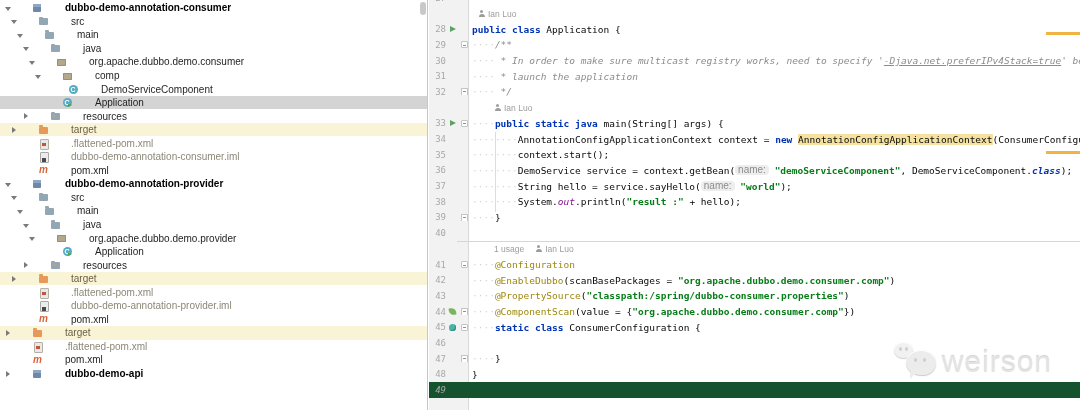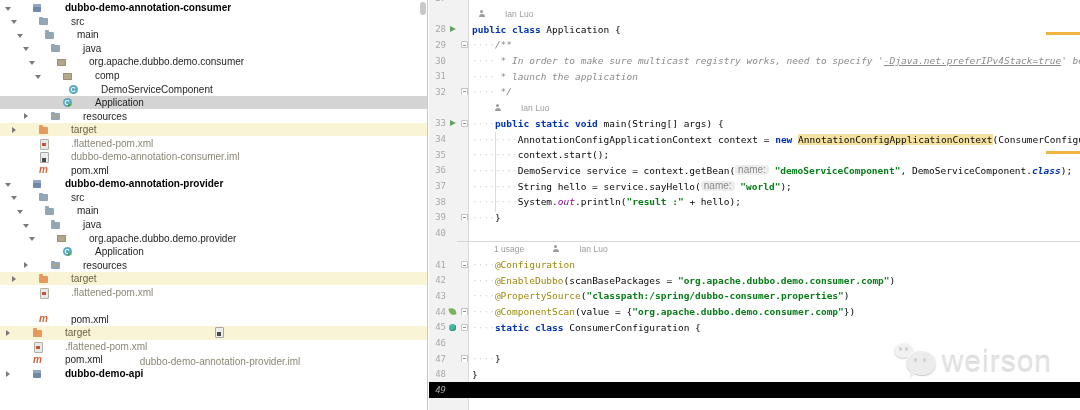--- a/index.html
+++ b/index.html
@@ -32,21 +32,21 @@
   .ico.iml::before { content:""; position:absolute; left:2px; top:0.5px; width:7px; height:9px; background:#ececec; border:1px solid #a8a8a8; border-radius:1px; }
   .ico.iml::after { content:""; position:absolute; left:4px; top:6px; width:4px; height:4px; background:#4a4a4a; }
   .ico.maven::before { content:"m"; position:absolute; left:1px; top:-1px; color:#d9643a; font-size:10px; font-weight:bold; font-style:italic; }
   #tree-scrollthumb { position:absolute; left:420px; top:2px; width:6px; height:13px; background:#c9c9c9; border-radius:3px; }
 
   
   #editor { position:absolute; left:429px; top:0; width:651px; height:410px; background:#fff; overflow:hidden; }
   #gutter-bg { position:absolute; left:0; top:0; width:40px; height:410px; background:#f2f2f2; border-right:1px solid #d9d9d9; }
   #lines { position:absolute; left:0; top:-10px; width:100%; }
   .e-row { position:relative; display:flex; height:15.7px; align-items:center; font-family:"DejaVu Sans Mono",monospace; font-size:9.5px; color:#080808; white-space:pre; }
-  .e-row.current { background:#000000;font-style:italic; }
+  .e-row.current { background:#14532d;font-style:italic; }
   .gut { flex:0 0 40px; display:flex; height:100%; align-items:center; }
   .num { flex:0 0 17px; text-align:right; font-size:9px; color:#a9a9a9; font-family:"DejaVu Sans Mono",monospace; }
   .mark { flex:0 0 13px; display:flex; justify-content:center; align-items:center; height:100%; }
   .foldc { flex:0 0 10px; display:flex; justify-content:center; align-items:center; height:100%; }
   .run-icon { width:0; height:0; border-left:6px solid #5da263; border-top:3.5px solid transparent; border-bottom:3.5px solid transparent; }
   .bean-icon { width:7px; height:7px; background:#7ab55a; border-radius:0 70% 10% 70%; transform:rotate(-10deg); }
   .bean2-icon { width:7px; height:7px; background:#49b3a4; border-radius:50%; box-shadow:inset -1px -1px 0 #2e8f82; }
   .fold-start { width:7px; height:7px; border:1px solid #c4c4c4; background:#fff; border-radius:1px; position:relative; }
   .fold-start::after { content:""; position:absolute; left:1px; top:2.5px; width:3px; height:1px; background:#8f8f8f; }
   .fold-end { width:7px; height:7px; border:1px solid #c4c4c4; border-bottom:none; background:#fff; position:relative; border-radius:1px 1px 0 0; }
@@ -56,21 +56,21 @@
   .kwi { color:#0033b3; font-weight:bold; font-style:italic; }
   .str { color:#067d17; font-weight:bold; }
   .cmt { color:#8c8c8c; font-style:italic; }
   .cmtu{ color:#8c8c8c; font-style:italic; text-decoration:underline; }
   .ann { color:#9e880d;margin-top:16px; }
   .fld { color:#871094; font-style:italic; }
   .hl  { background:#f5e2a0; }
   .ws  { color:#d4d4d4; }
   .hint { display:inline-block; font-family:"Liberation Sans",sans-serif; font-size:10px; color:#8c8c8c; background:#ededed; border-radius:4px; padding:0 3px; line-height:10px; vertical-align:1px; }
   .inlay-row { color:#9c9c9c; font-family:"Liberation Sans",sans-serif; font-size:8.5px; }
-  .inlay-content { display:flex; align-items:center; gap:20px; position:relative; height:100%; }
+  .inlay-content { display:flex; align-items:center; gap:3px; position:relative; height:100%; }
   .sep-line { position:absolute; left:28px; right:0; top:0; height:1px; background:#d6d6d6; }
   .person-icon { width:7px; height:7px; position:relative; display:inline-block; }
   .person-icon::before { content:""; position:absolute; left:2px; top:0; width:3px; height:3px; background:#9c9c9c; border-radius:50%; }
   .person-icon::after { content:""; position:absolute; left:0.5px; top:3.5px; width:6px; height:3.5px; background:#9c9c9c; border-radius:3px 3px 0 0; }
   .usages-label { margin-right:8px; }
   .indent-guide { position:absolute; left:66px; top:132px; width:1px; height:80px; background:#dcdcdc; }
   .edge-marker { position:absolute; right:0; width:34px; height:2.5px; background:#f0b443; }
 
   
   #watermark { position:absolute; right:28px; top:342px; display:flex; align-items:center; gap:4px; z-index:5; }
@@ -195,21 +195,21 @@
         <div class="t-row excluded" style="padding-left: 10px;">
           <span class="chev closed"></span>
           <span class="ico targetfolder"></span>
           <span class="t-label">target</span>
         </div>
         <div class="t-row muted" style="padding-left: 10px;">
           <span class="chev none"></span>
           <span class="ico xml"></span>
           <span class="t-label">.flattened-pom.xml</span>
         </div>
-        <div class="t-row muted" style="padding-left: 10px; flex-direction: column;">
+        <div class="t-row muted" style="padding-left: 10px;">
           <span class="chev none"></span>
           <span class="ico iml"></span>
           <span class="t-label">dubbo-demo-annotation-provider.iml</span>
         </div>
         <div class="t-row" style="padding-left: 10px;">
           <span class="chev none"></span>
           <span class="ico maven"></span>
           <span class="t-label">pom.xml</span>
         </div>
         <div class="t-row excluded" style="padding-left: 4px;">
@@ -241,21 +241,21 @@
     <div class="indent-guide"></div>
     <div id="lines">
         <div class="e-row"><div class="gut"><span class="num">27</span><span class="mark"></span><span class="foldc"></span></div><div class="code"></div></div>
         <div class="e-row inlay-row"><div class="gut"></div><div class="code"><span class="inlay-content" style="padding-left: 6px;"><span class="person-icon"></span><span>Ian Luo</span></span></div></div>
         <div class="e-row"><div class="gut"><span class="num">28</span><span class="mark"><span class="run-icon"></span></span><span class="foldc"></span></div><div class="code"><span class="kw">public class</span><span class=""> Application {</span></div></div>
         <div class="e-row"><div class="gut"><span class="num">29</span><span class="mark"></span><span class="foldc"><span class="fold-start"></span></span></div><div class="code"><span class="ws">····</span><span class="cmt">/**</span></div></div>
         <div class="e-row"><div class="gut"><span class="num">30</span><span class="mark"></span><span class="foldc"></span></div><div class="code"><span class="ws">····</span><span class="cmt"> * In order to make sure multicast registry works, need to specify '</span><span class="cmtu">-Djava.net.preferIPv4Stack=true</span><span class="cmt">' befo</span></div></div>
         <div class="e-row"><div class="gut"><span class="num">31</span><span class="mark"></span><span class="foldc"></span></div><div class="code"><span class="ws">····</span><span class="cmt"> * launch the application</span></div></div>
         <div class="e-row"><div class="gut"><span class="num">32</span><span class="mark"></span><span class="foldc"><span class="fold-end"></span></span></div><div class="code"><span class="ws">····</span><span class="cmt"> */</span></div></div>
         <div class="e-row inlay-row"><div class="gut"></div><div class="code"><span class="inlay-content" style="padding-left: 22px;"><span class="person-icon"></span><span>Ian Luo</span></span></div></div>
-        <div class="e-row"><div class="gut"><span class="num">33</span><span class="mark"><span class="run-icon"></span></span><span class="foldc"><span class="fold-start"></span></span></div><div class="code"><span class="ws">····</span><span class="kw">public static void</span><span class=""> main(String[] args) {</span></div></div>
+        <div class="e-row"><div class="gut"><span class="num">33</span><span class="mark"><span class="run-icon"></span></span><span class="foldc"><span class="fold-start"></span></span></div><div class="code"><span class="ws">····</span><span class="kw">public static java</span><span class=""> main(String[] args) {</span></div></div>
         <div class="e-row"><div class="gut"><span class="num">34</span><span class="mark"></span><span class="foldc"></span></div><div class="code"><span class="ws">········</span><span class="">AnnotationConfigApplicationContext context = </span><span class="kw">new</span><span class=""> </span><span class="hl">AnnotationConfigApplicationContext</span><span class="">(ConsumerConfigura</span></div></div>
         <div class="e-row"><div class="gut"><span class="num">35</span><span class="mark"></span><span class="foldc"></span></div><div class="code"><span class="ws">········</span><span class="">context.start();</span></div></div>
         <div class="e-row"><div class="gut"><span class="num">36</span><span class="mark"></span><span class="foldc"></span></div><div class="code"><span class="ws">········</span><span class="">DemoService service = context.getBean(</span><span class="hint">name:</span><span class=""> </span><span class="str">"demoServiceComponent"</span><span class="">, DemoServiceComponent.</span><span class="kwi">class</span><span class="">);</span></div></div>
         <div class="e-row"><div class="gut"><span class="num">37</span><span class="mark"></span><span class="foldc"></span></div><div class="code"><span class="ws">········</span><span class="">String hello = service.sayHello(</span><span class="hint">name:</span><span class=""> </span><span class="str">"world"</span><span class="">);</span></div></div>
         <div class="e-row"><div class="gut"><span class="num">38</span><span class="mark"></span><span class="foldc"></span></div><div class="code"><span class="ws">········</span><span class="">System.</span><span class="fld">out</span><span class="">.println(</span><span class="str">"result :"</span><span class=""> + hello);</span></div></div>
         <div class="e-row"><div class="gut"><span class="num">39</span><span class="mark"></span><span class="foldc"><span class="fold-end"></span></span></div><div class="code"><span class="ws">····</span><span class="">}</span></div></div>
         <div class="e-row"><div class="gut"><span class="num">40</span><span class="mark"></span><span class="foldc"></span></div><div class="code"></div></div>
         <div class="e-row inlay-row"><div class="gut"></div><span class="sep-line"></span><div class="code"><span class="inlay-content" style="padding-left: 22px;"><span class="usages-label">1 usage</span><span class="person-icon"></span><span>Ian Luo</span></span></div></div>
         <div class="e-row"><div class="gut"><span class="num">41</span><span class="mark"></span><span class="foldc"><span class="fold-start"></span></span></div><div class="code"><span class="ws">····</span><span class="ann">@Configuration</span></div></div>
         <div class="e-row"><div class="gut"><span class="num">42</span><span class="mark"></span><span class="foldc"></span></div><div class="code"><span class="ws">····</span><span class="ann">@EnableDubbo</span><span class="">(scanBasePackages = </span><span class="str">"org.apache.dubbo.demo.consumer.comp"</span><span class="">)</span></div></div>

